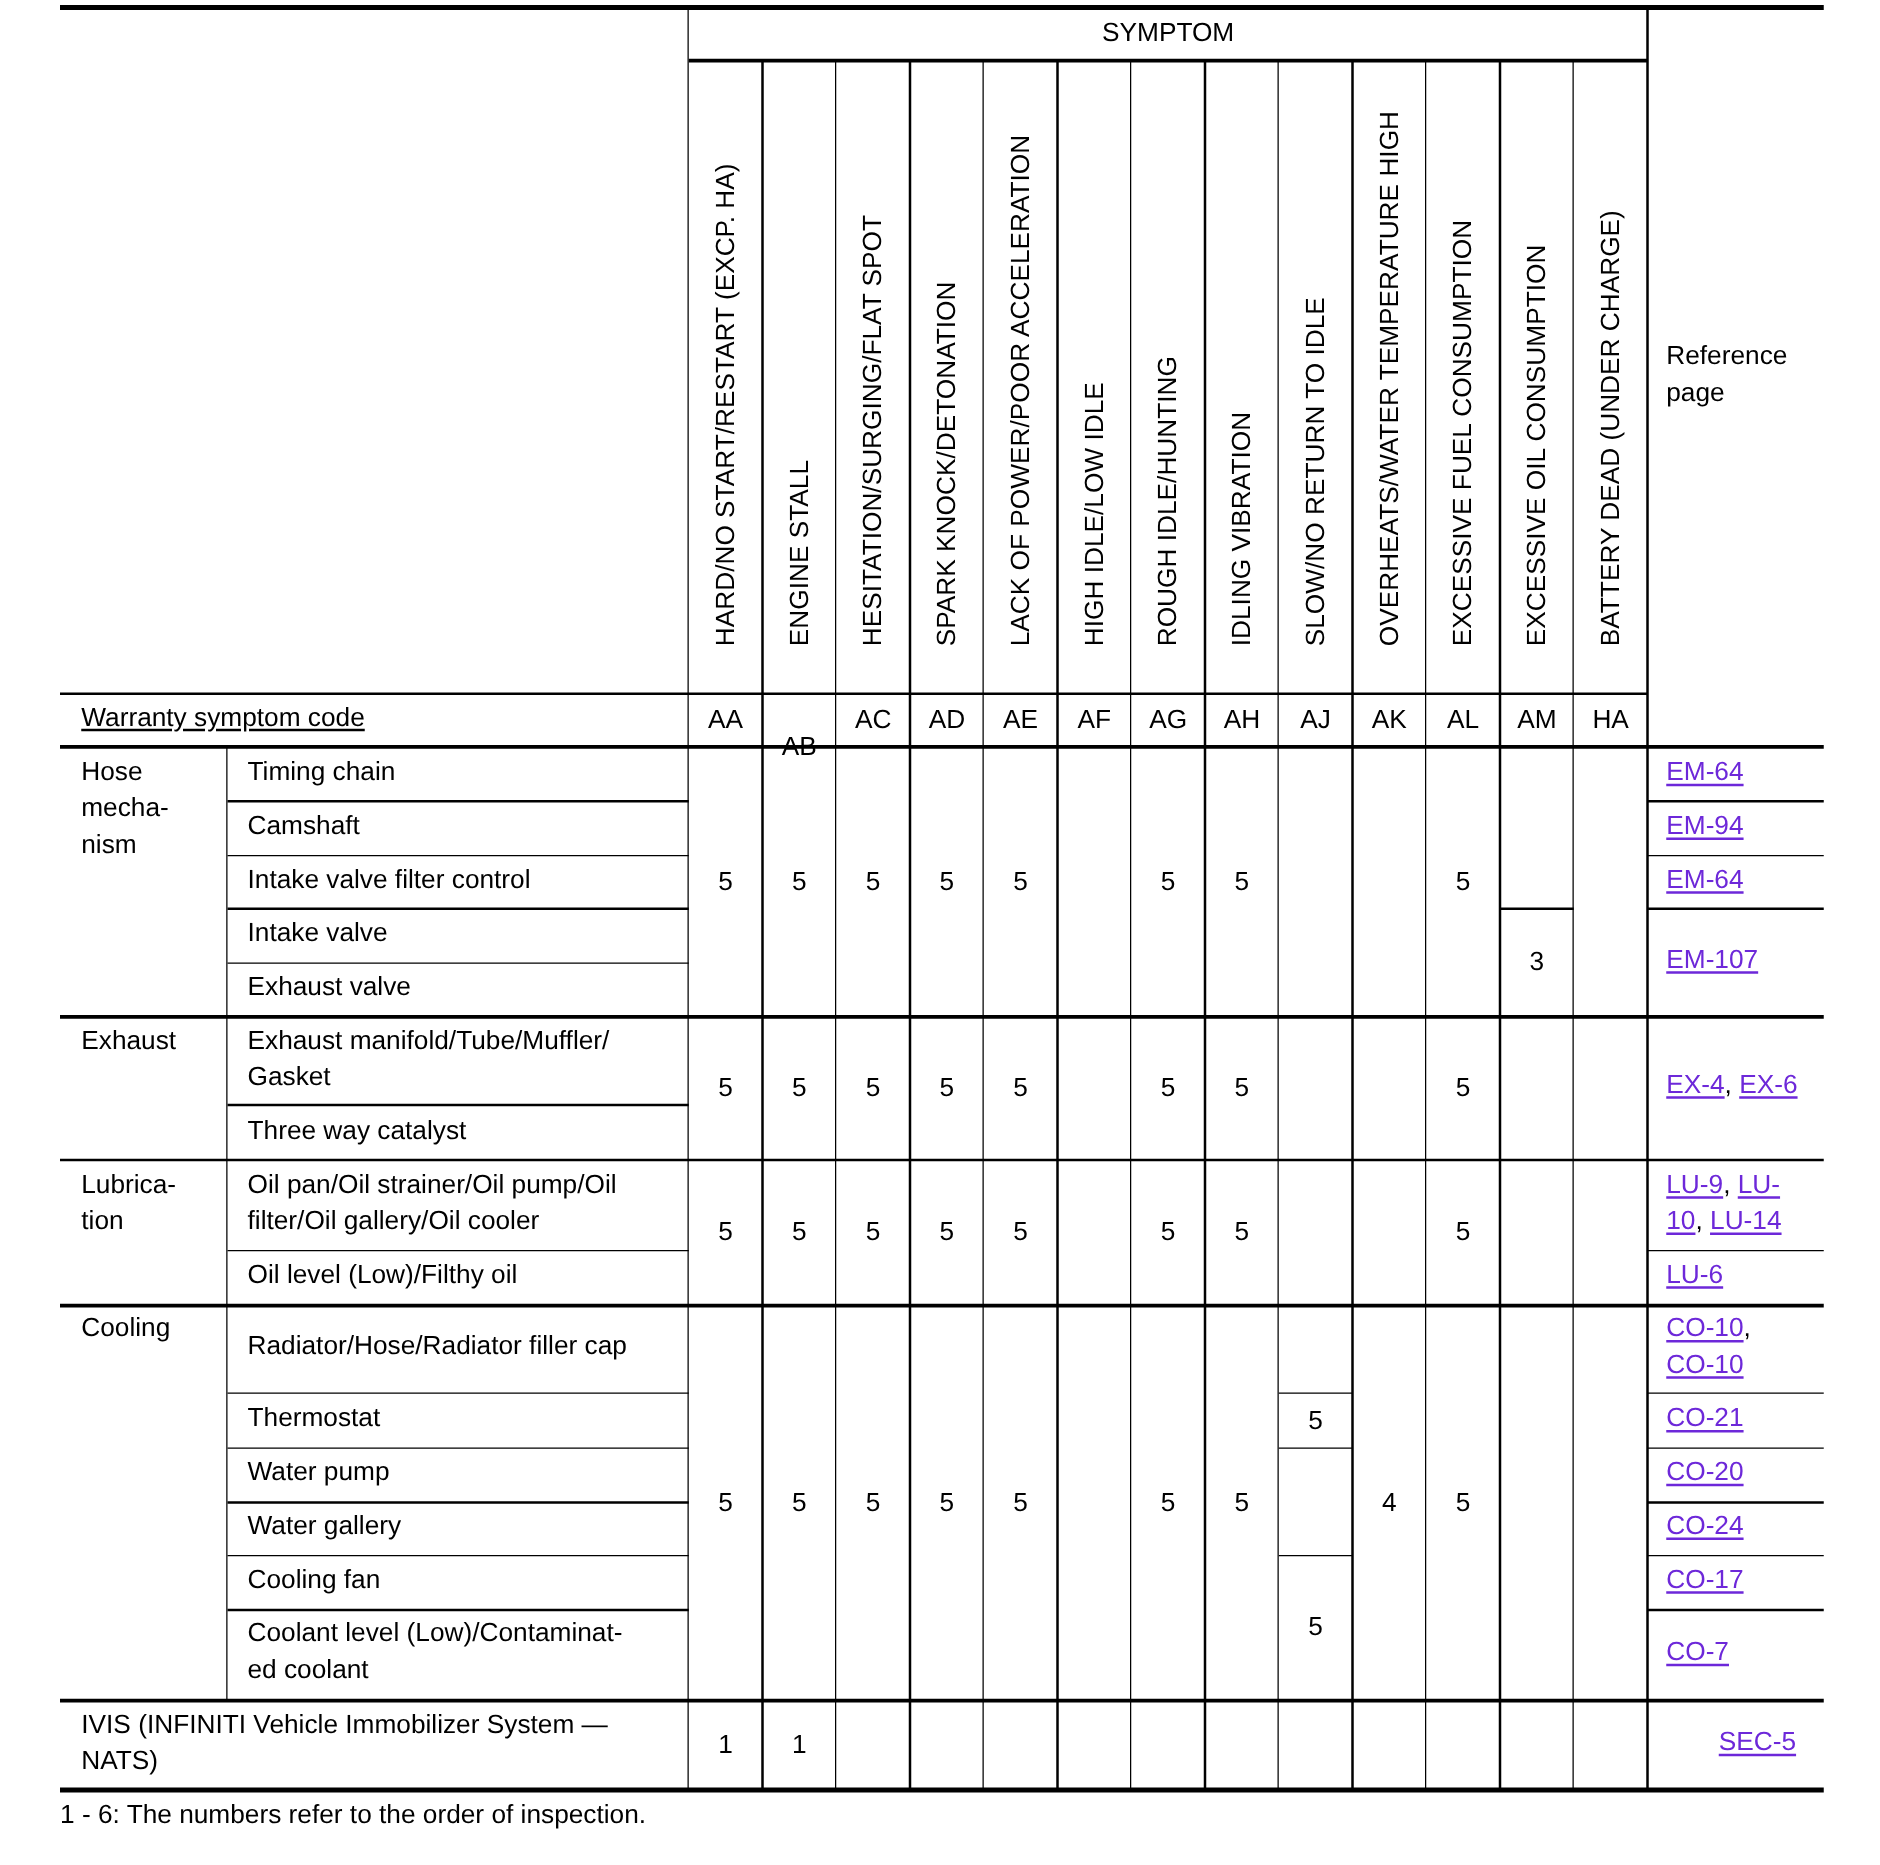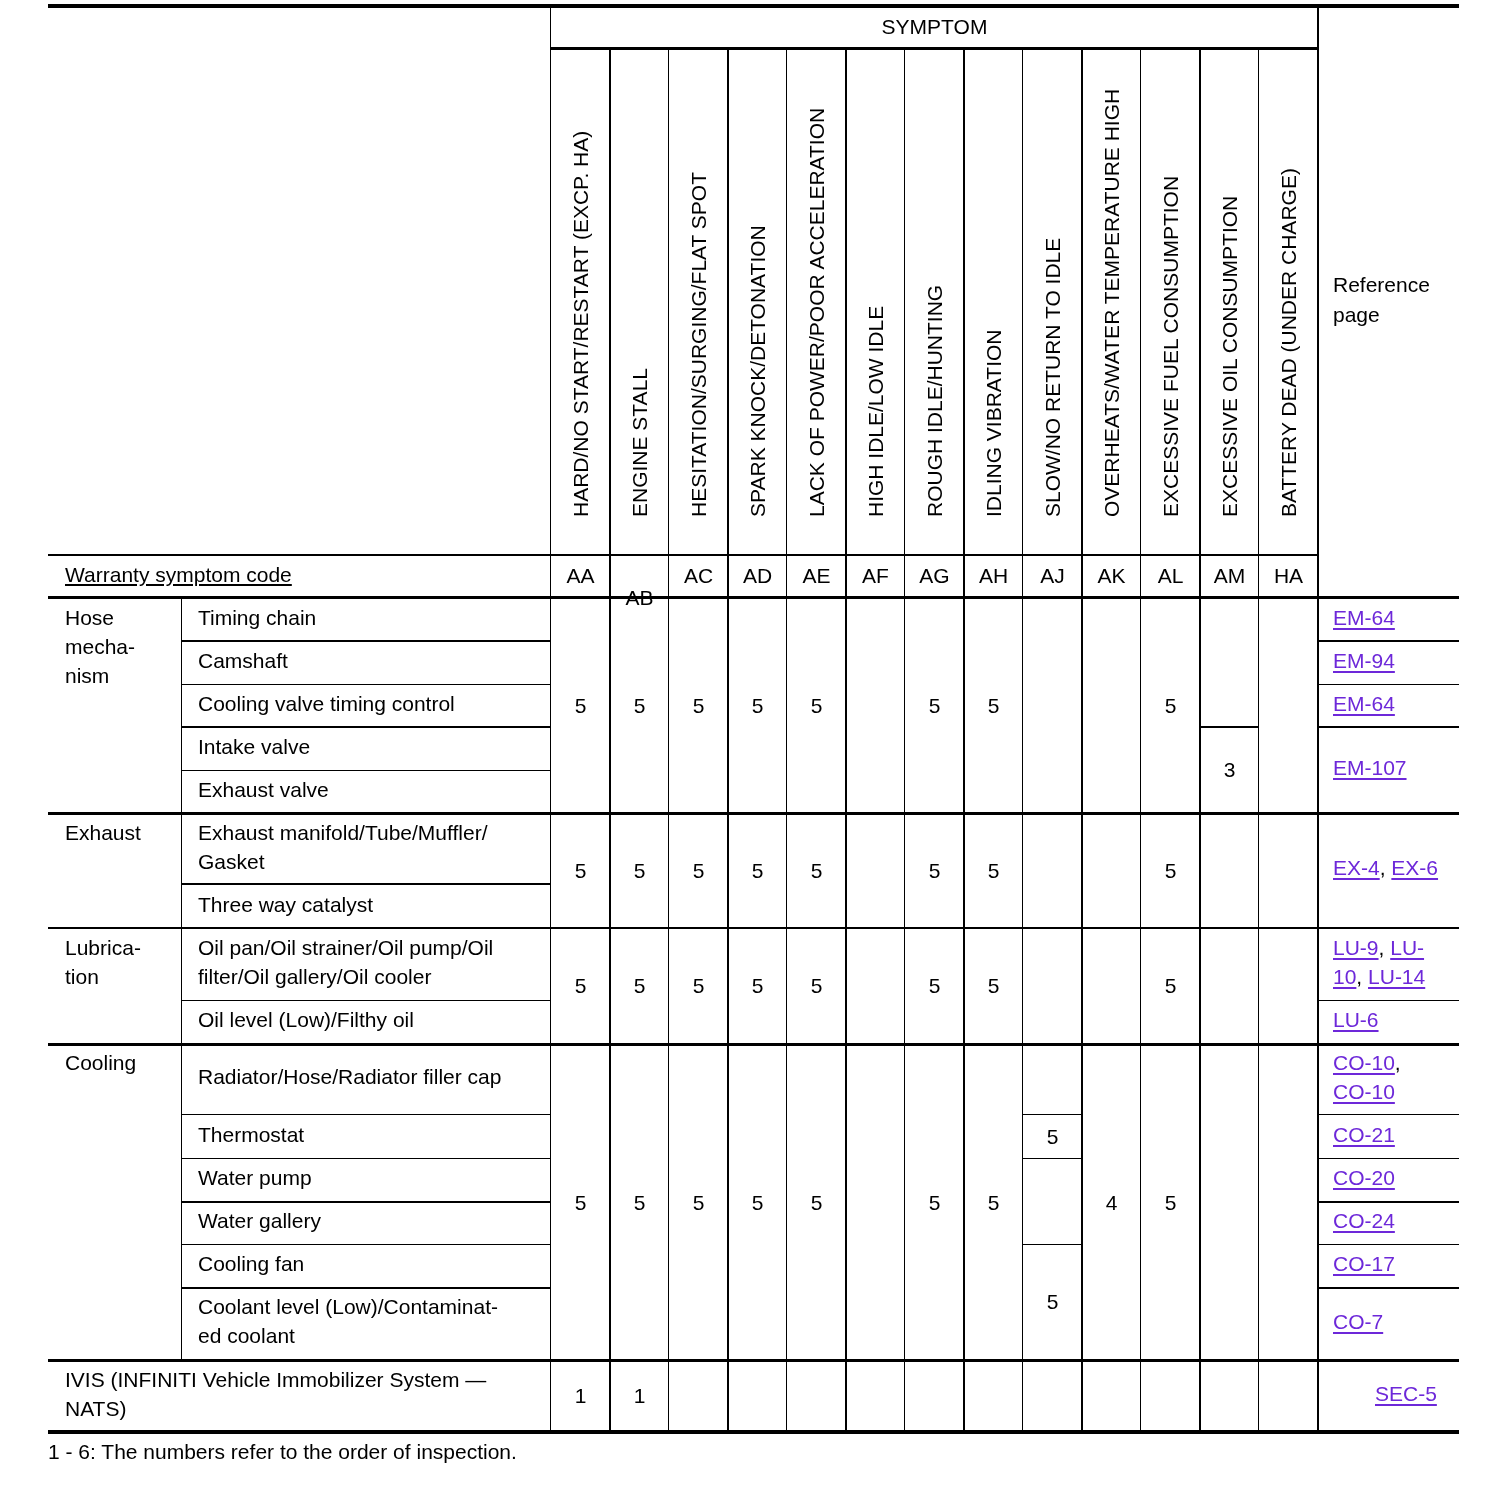--- a/index.html
+++ b/index.html
@@ -137,21 +137,21 @@
   <div class="c" style="left:1200px;top:556px;width:59px;height:40px;">AM</div>
   <div class="c" style="left:1259px;top:556px;width:59px;height:40px;">HA</div>
 
   <div class="t" style="left:65px;top:603px;">
     <div>Hose</div>
     <div>mecha-</div>
     <div>nism</div>
   </div>
   <div class="t" style="left:198px;top:603px;">Timing chain</div>
   <div class="t" style="left:198px;top:646px;">Camshaft</div>
-  <div class="t" style="left:198px;top:689px;">Cooling valve timing control</div>
+  <div class="t" style="left:198px;top:689px;">Intake valve filter control</div>
   <div class="t" style="left:198px;top:732px;">Intake valve</div>
   <div class="t" style="left:198px;top:775px;">Exhaust valve</div>
 
   <div class="c" style="left:551px;top:599px;width:59px;height:213px;">5</div>
   <div class="c" style="left:610px;top:599px;width:59px;height:213px;">5</div>
   <div class="c" style="left:669px;top:599px;width:59px;height:213px;">5</div>
   <div class="c" style="left:728px;top:599px;width:59px;height:213px;">5</div>
   <div class="c" style="left:787px;top:599px;width:59px;height:213px;">5</div>
   <div class="c" style="left:905px;top:599px;width:59px;height:213px;">5</div>
   <div class="c" style="left:964px;top:599px;width:59px;height:213px;">5</div>

